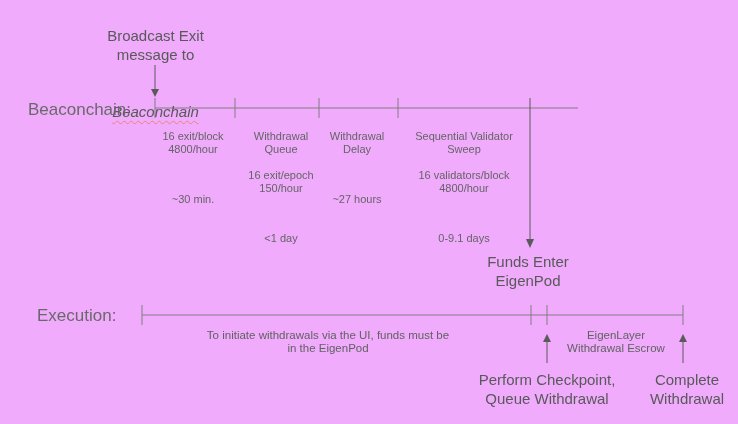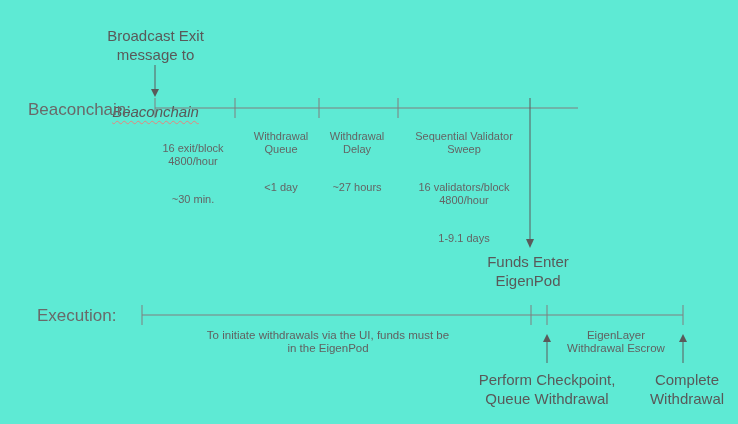--- a/index.html
+++ b/index.html
@@ -5,21 +5,21 @@
   html, body {
     margin: 0;
     padding: 0;
     background: #ffffff;
     font-family: "Liberation Sans", sans-serif;
   }
   .canvas {
     position: relative;
     width: 738px;
     height: 424px;
-    background: #5eead4;
+    background: #f0abfc;
     overflow: hidden;
   }
   .svg-layer {
     position: absolute;
     left: 0; top: 0;
     width: 738px; height: 424px;
     z-index: 1;
     pointer-events: none;
   }
   .txt {
@@ -56,22 +56,22 @@
     line-height: 13px;
     color: #646464;
     text-align: center;
     white-space: pre-line;
   }
   .col-1 { left: 128px; width: 130px; }
   .col-2 { left: 216px; width: 130px; }
   .col-3 { left: 292px; width: 130px; }
   .col-4 { left: 394px; width: 140px; }
   .col .seg-name { height: 26px; }
-  .col .seg-rate { margin-top: 12px; height: 26px; }
-  .col .seg-duration { margin-top: 12px; }
+  .col .seg-rate { height: 26px; }
+  .col .seg-duration { margin-top: 24px; }
   .funds-enter {
     left: 453px; top: 252px; width: 150px;
     font-size: 15px; line-height: 19px;
     color: #595959;
   }
   .execution-note {
     left: 173px; top: 329px; width: 310px;
     font-size: 11.5px; line-height: 13px;
   }
   .escrow-label {
@@ -144,33 +144,35 @@
   <div class="txt row-label execution-row-label">Execution:</div>
 
   <div class="col col-1">
     <div class="seg-rate">16 exit/block
 4800/hour</div>
     <div class="seg-duration">~30 min.</div>
   </div>
   <div class="col col-2">
     <div class="seg-name">Withdrawal
 Queue</div>
+    <div class="seg-rate">16 exit/epoch
+150/hour</div>
     <div class="seg-duration">&lt;1 day</div>
   </div>
   <div class="col col-3">
     <div class="seg-name">Withdrawal
 Delay</div>
     <div class="seg-duration">~27 hours</div>
   </div>
   <div class="col col-4">
     <div class="seg-name">Sequential Validator
 Sweep</div>
     <div class="seg-rate">16 validators/block
 4800/hour</div>
-    <div class="seg-duration">1-9.1 days</div>
+    <div class="seg-duration">0-9.1 days</div>
   </div>
 
   <div class="txt funds-enter">Funds Enter
 EigenPod</div>
 
   <div class="txt execution-note">To initiate withdrawals via the UI, funds must be
 in the EigenPod</div>
   <div class="txt escrow-label">EigenLayer
 Withdrawal Escrow</div>
   <div class="txt checkpoint-label">Perform Checkpoint,

